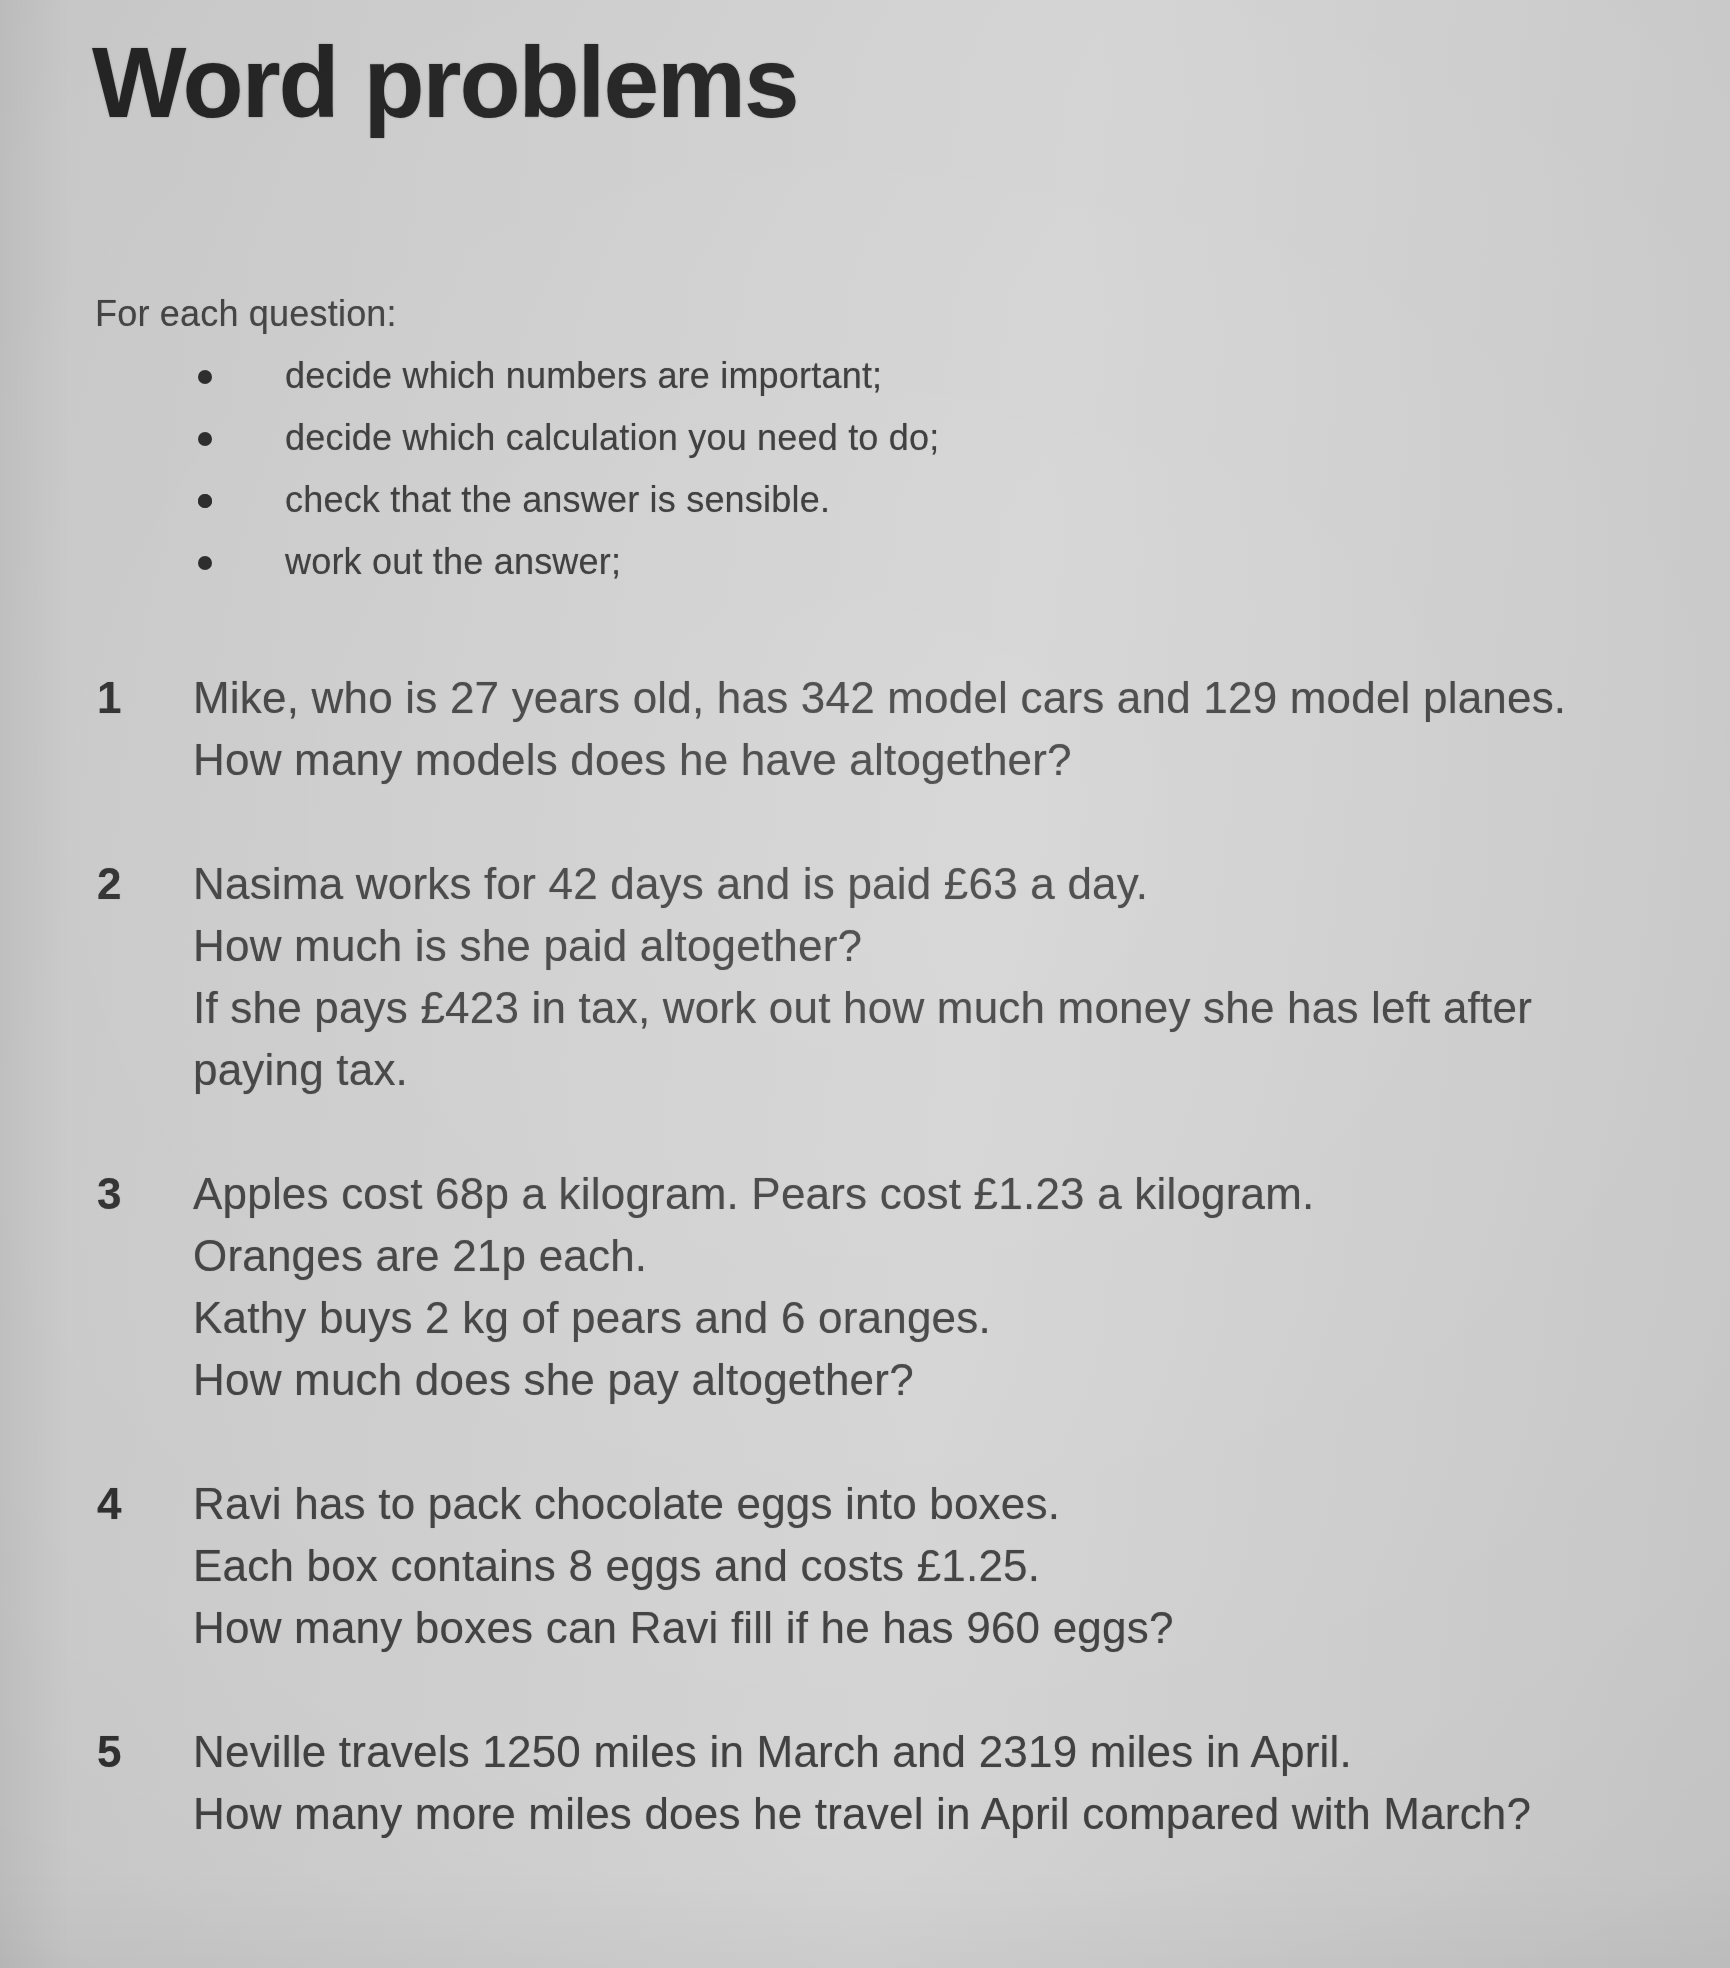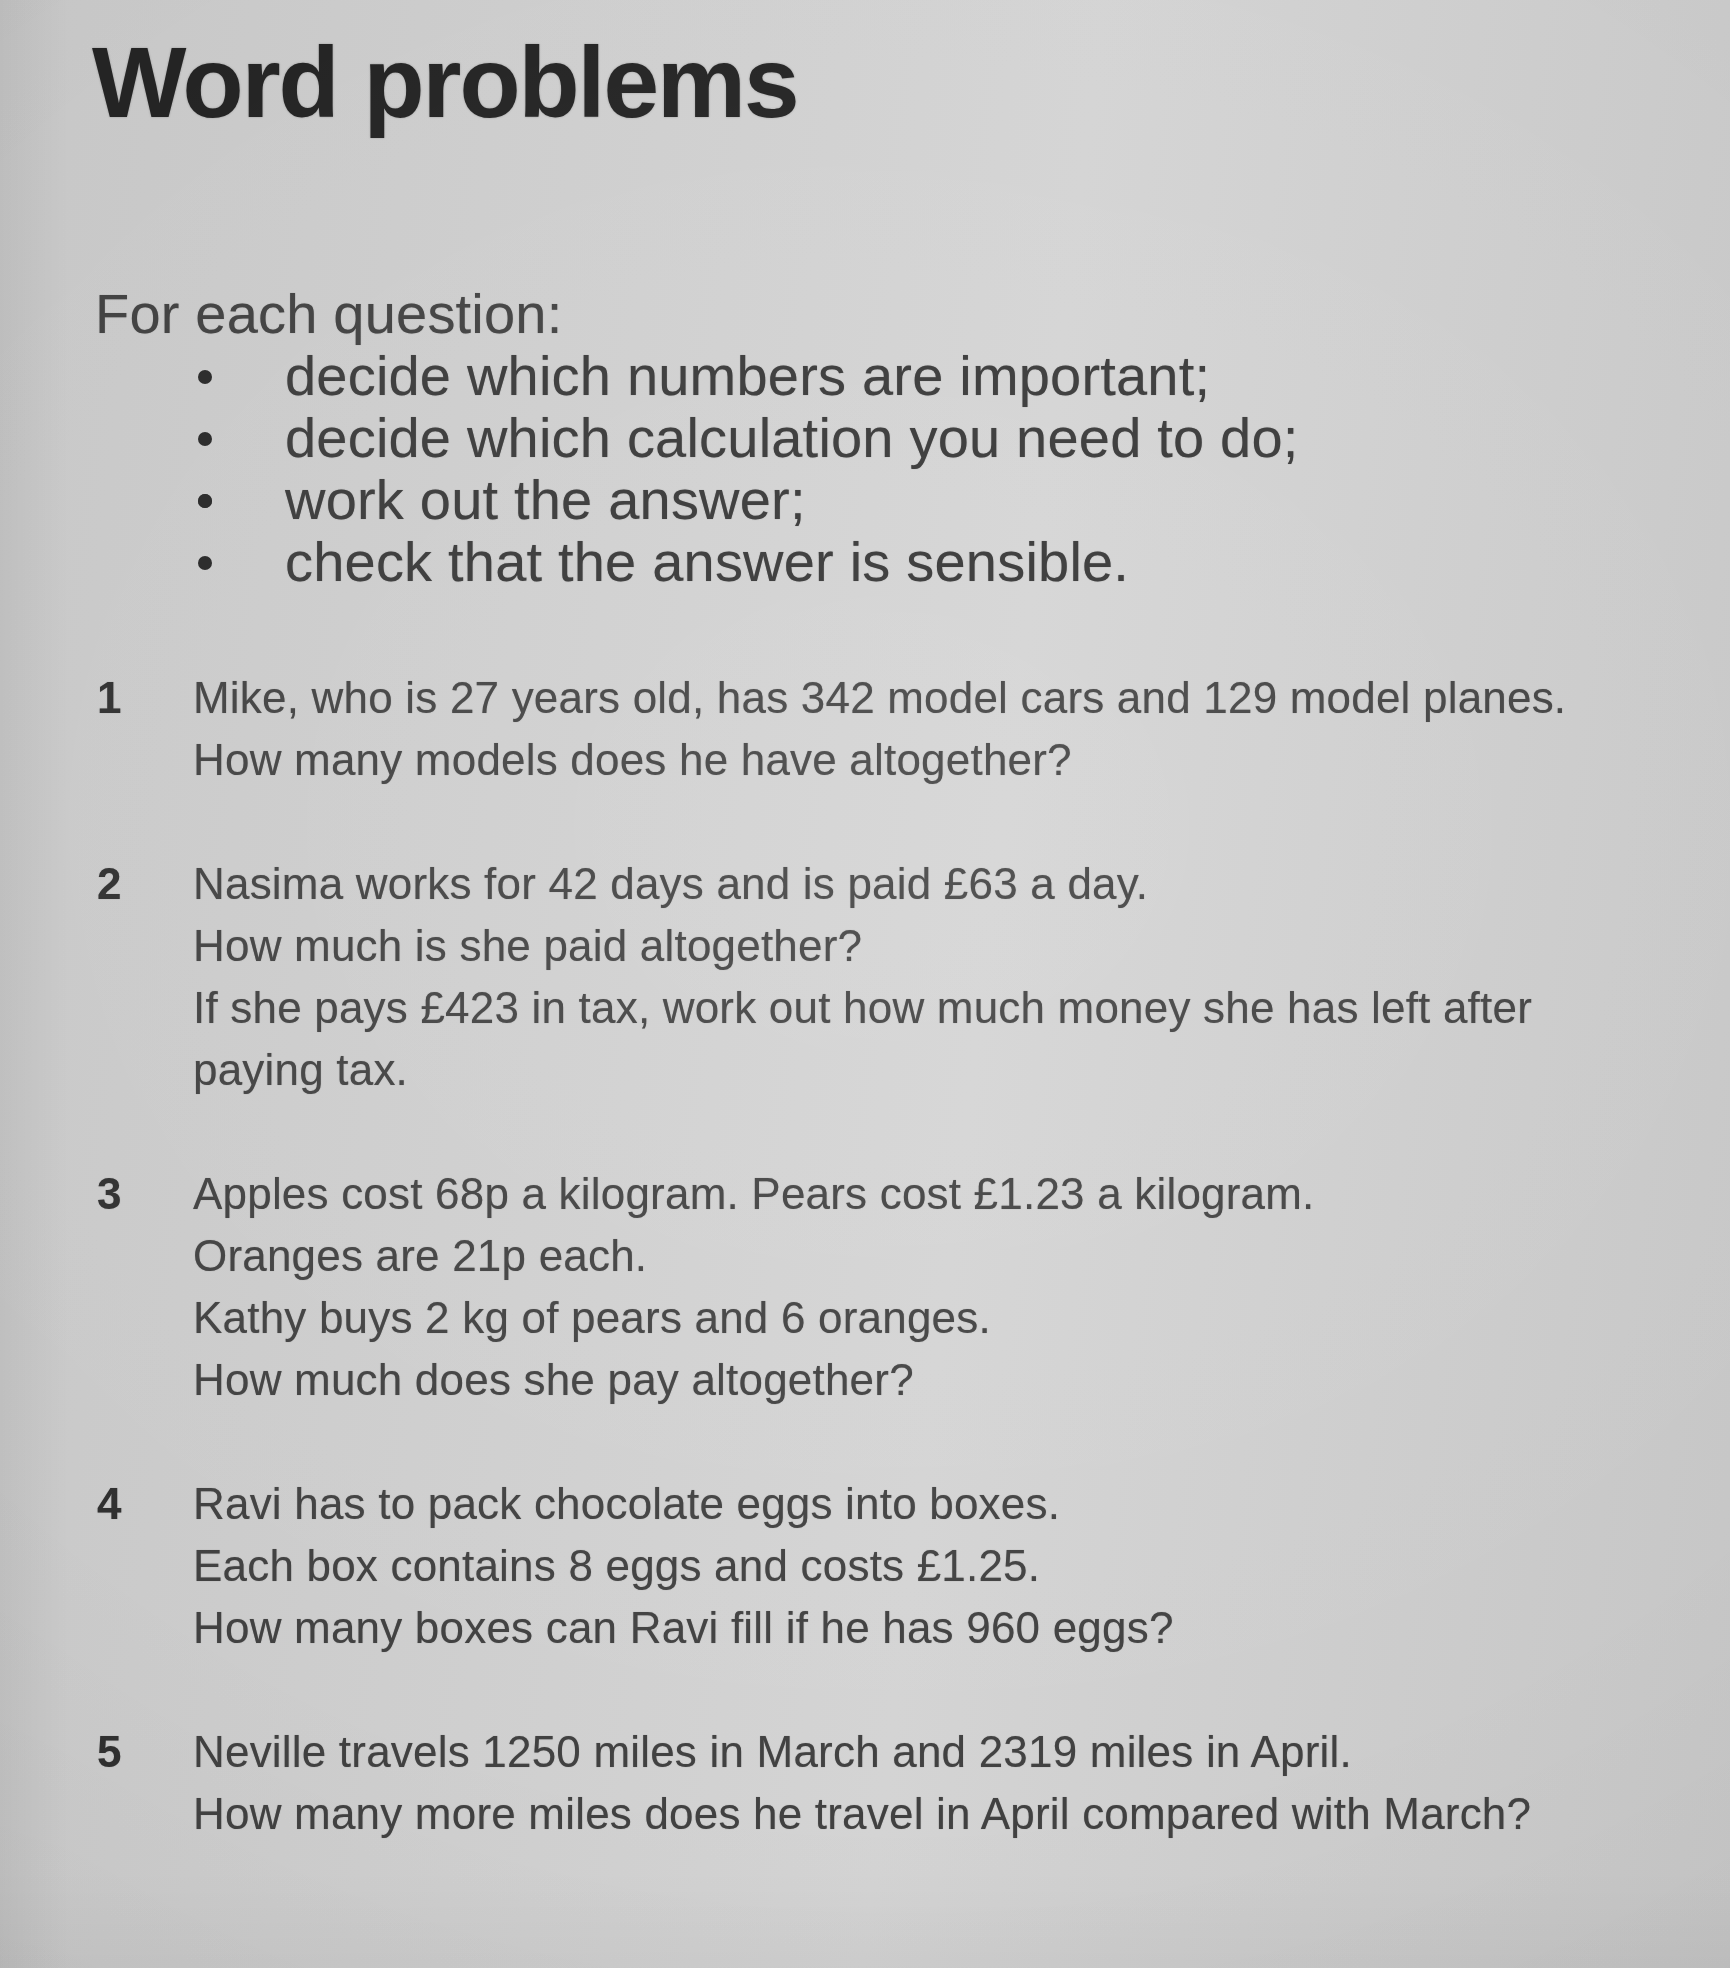--- a/index.html
+++ b/index.html
@@ -36,21 +36,21 @@
     padding-top: 26px;
     font-size: 100px;
     line-height: 1.12;
     font-weight: bold;
     letter-spacing: -2px;
     color: #242424;
     text-shadow: 0 0 2px rgba(36,36,36,0.35);
   }
   .intro {
     margin: 145px 0 0 95px;
-    font-size: 56px;
+    font-size: 36px;
     line-height: 62px;
     letter-spacing: 0.2px;
     text-shadow: 0 0 1px rgba(65,65,65,0.45);
   }
   .lead {
     margin: 0;
   }
   .bullets {
     list-style: none;
     margin: 0;
@@ -111,25 +111,25 @@
       </li>
       <li class="bullet-item">
         <span class="dot"></span>
         <span>decide which calculation you need to do;</span>
       </li>
       <li class="bullet-item">
         <span class="dot"></span>
       </li>
       <li class="bullet-item">
         <span class="dot"></span>
-        <span>work out the answer;</span>
+        <span>check that the answer is sensible.</span>
       </li>
       <li class="bullet-item">
         <span class="dot"></span>
-        <span>check that the answer is sensible.</span>
+        <span>work out the answer;</span>
       </li>
     </ul>
   </div>
 
   <ol class="questions">
     <li class="question">
       <span class="qnum">1</span>
       <div class="qbody">
         <p class="qline">Mike, who is 27 years old, has 342 model cars and 129 model planes.</p>
         <p class="qline">How many models does he have altogether?</p>

